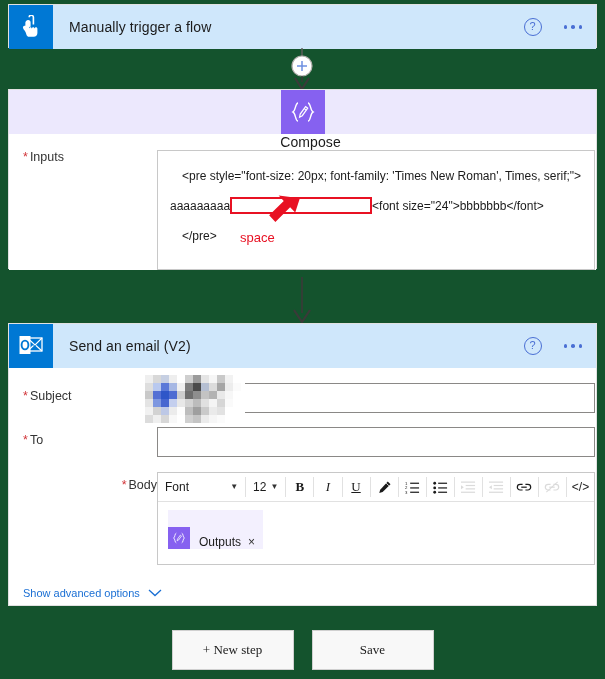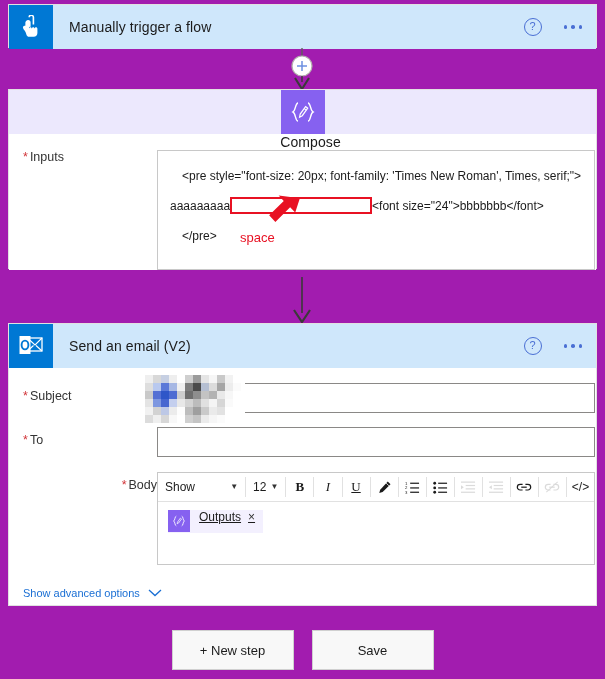--- a/index.html
+++ b/index.html
@@ -7,21 +7,21 @@
     background: #f8f8f8;
   }
   body {
     width: 605px; height: 679px;
     font-family: "Liberation Sans", sans-serif;
     font-size: 13px;
     color: #333;
     position: relative;
     overflow: hidden;
   }
-  .canvas { position: relative; width: 605px; height: 679px; background: #a21caf; }
+  .canvas { position: relative; width: 605px; height: 679px; background: #14532d; }
 
   
   .card {
     position: absolute;
     left: 8px;
     width: 589px;
     background: #ffffff;
     border: 1px solid #e1e1e1;
     box-sizing: border-box;
   }
@@ -178,26 +178,25 @@
     display: flex; align-items: center; justify-content: center;
     font-size: 13px; color: #1b1b1b;
   }
   .tb-btn.disabled { color: #bdbdbd; opacity: .55; }
   .tb-btn.bold { font-weight: bold; font-family: "Liberation Serif", serif; }
   .tb-btn.ital { font-style: italic; font-family: "Liberation Serif", serif; }
   .tb-btn.und  { text-decoration: underline; font-family: "Liberation Serif", serif; }
   .rte-area { height: 46px; padding: 8px 10px; }
 
   .token {
-    display: inline-flex; align-items: flex-start;
-    height: 23px;
+    display: inline-flex; align-items: flex-end;
+    height: 39px;
     background: #f3f0fe;
     font-size: 12px;
     color: #1b1b1b;
-    text-decoration: underline;
   }
   .token-ico {
     width: 22px; height: 22px;
     background: #8661f0;
     display: flex; align-items: center; justify-content: center;
     color: #fff; font-size: 10px;
   }
   .token-label { padding: 0 7px 0 9px; }
   .token-x { padding-right: 8px; color: #333; font-size: 12px; }
 
@@ -220,21 +219,21 @@
     width: 605px;
     display: flex; justify-content: center; gap: 18px;
   }
   .btn {
     width: 120px; height: 38px;
     border: 1px solid #d0d0d0;
     background: #f8f8f8;
     font-size: 13px;
     color: #1b1b1b;
     display: flex; align-items: center; justify-content: center;
-    font-family: Liberation Sans, sans-serif;
+    font-family: Liberation Serif, serif;
   }
 </style>
 </head>
 <body>
 
 <div class="canvas">
 
   <div class="card" style="top:4px;height:44px;">
     <div class="card-header trigger">
       <div class="node-icon blue">
@@ -353,21 +352,21 @@
         <div class="txt-input"></div>
       </div>
 
       <div class="field-row" style="padding-top:15px;">
         <div class="field-label" style="padding-top:6px;text-align:right;">
           <span class="req">*</span><span>Body</span>
         </div>
         <div class="rte">
           <div class="rte-toolbar">
             <div class="tb-font">
-              <span>Show</span>
+              <span>Font</span>
               <span class="caret">▼</span>
             </div>
             <div class="tb-sep"></div>
             <div class="tb-size">
               <span>12</span>
               <span class="caret">▼</span>
             </div>
             <div class="tb-sep"></div>
             <div class="tb-btn bold">B</div>
             <div class="tb-sep"></div>

